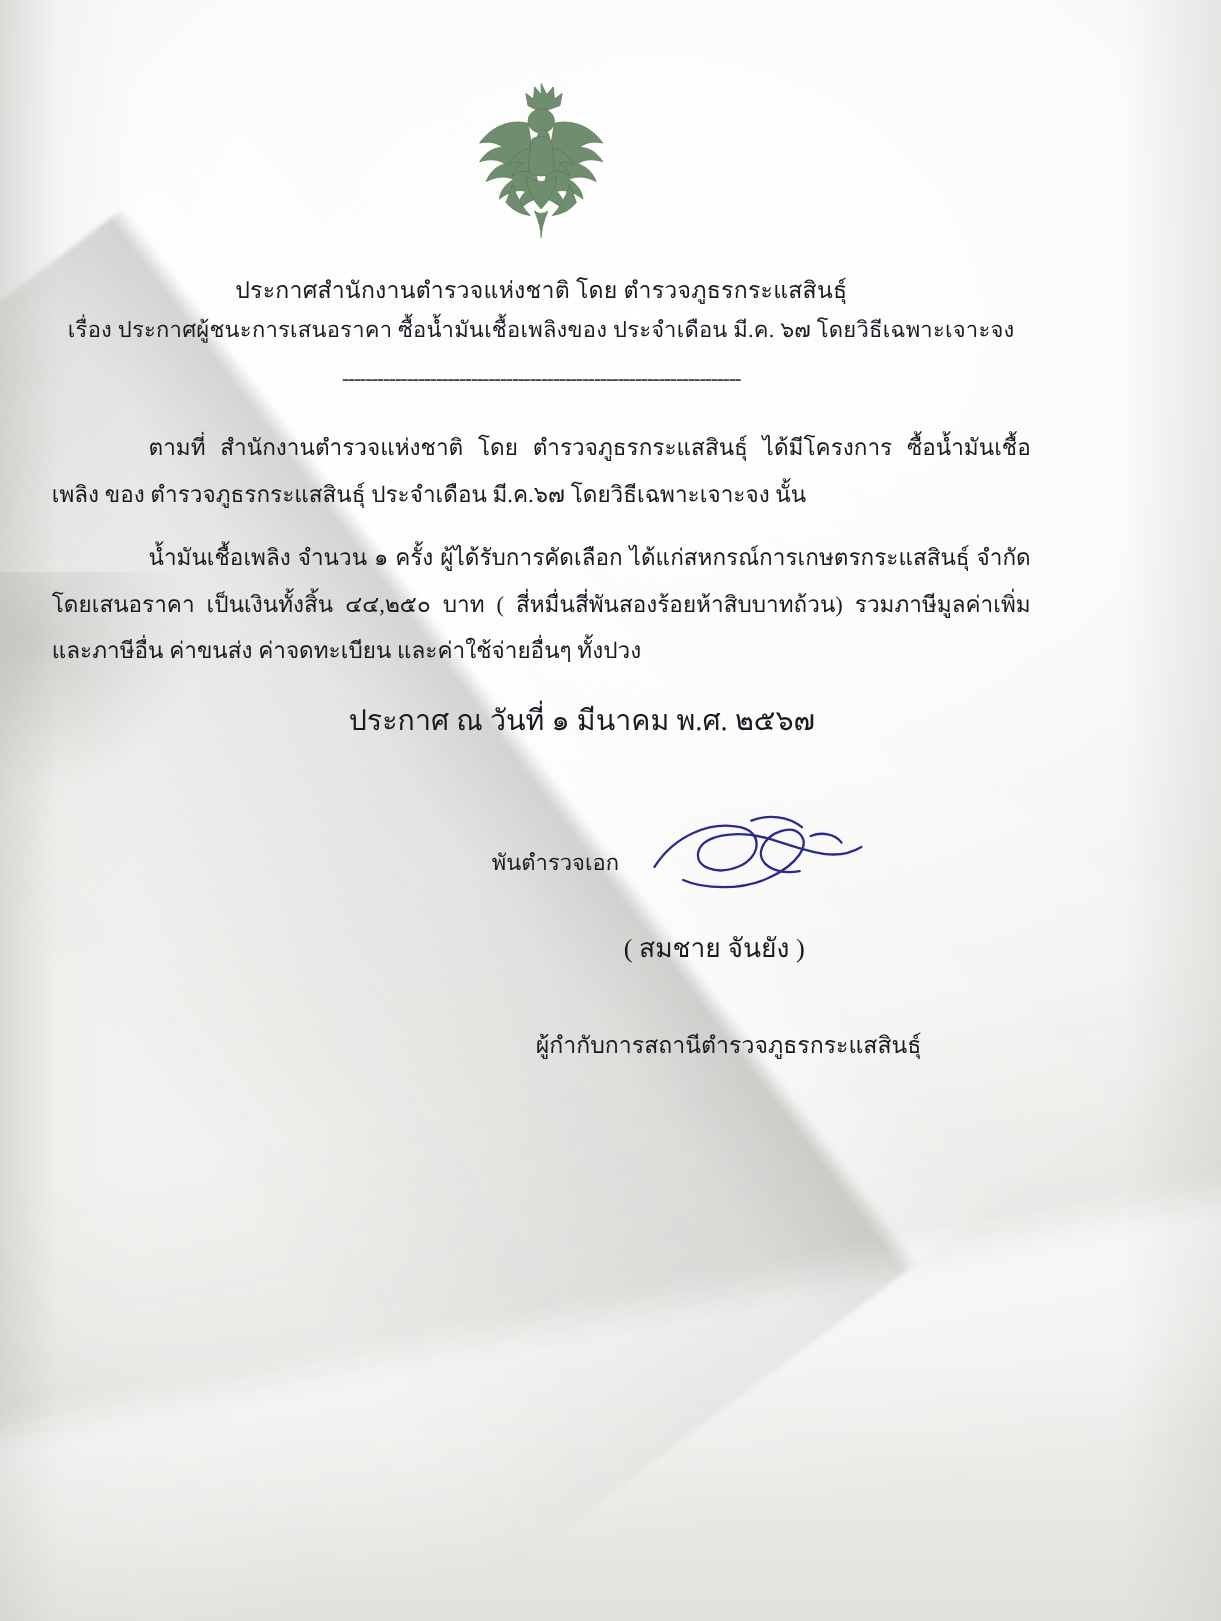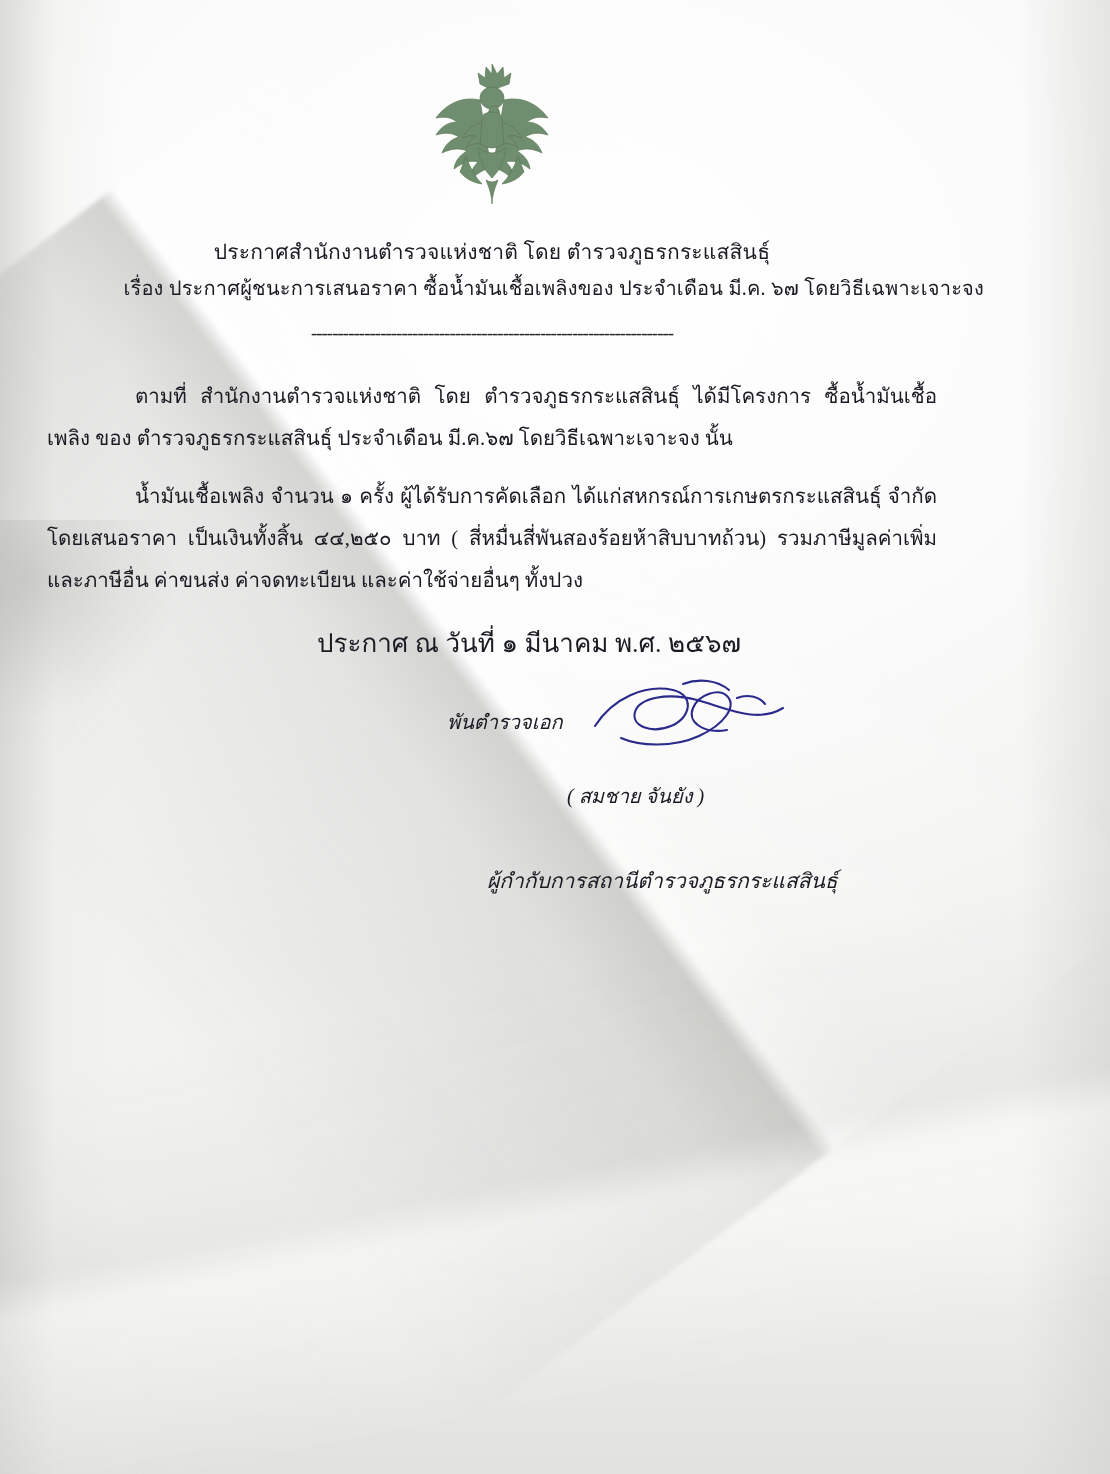--- a/index.html
+++ b/index.html
@@ -82,21 +82,21 @@
   .corner-curl {
     position: absolute;
     left: -40px; top: 520px;
     width: 220px; height: 200px;
     background: radial-gradient(ellipse at 30% 30%, rgba(160,160,155,0.35) 0%, rgba(255,255,255,0) 70%);
     pointer-events: none;
   }
 
   .content {
     position: absolute;
-    left: 0; top: 0;
+    left: 0; top: 12px;
     width: 984px;
   }
 
   
   .emblem-wrap {
     width: 100%;
     display: flex;
     justify-content: center;
     margin-top: 56px;
   }
@@ -111,21 +111,20 @@
     text-align: center;
     line-height: 1.75;
   }
   .title-line-1 {
     font-size: 21px;
     letter-spacing: 0.2px;
   }
   .title-line-2 {
     font-size: 20px;
     letter-spacing: 0.2px;
-    text-align: right;
   }
   .rule {
     margin: 10px auto 0 auto;
     width: 660px;
     text-align: center;
     font-size: 19px;
     letter-spacing: -1px;
     color: #23232c;
     overflow: hidden;
     white-space: nowrap;
@@ -148,44 +147,43 @@
     text-align: justify;
   }
 
   .date-line {
     margin: 14px 0 0 0;
     padding-left: 270px;
     font-size: 26px;
   }
 
   .sign-block {
-    margin-top: 36px;
+    margin-top: 86px;
     width: 890px;
     margin-left: auto;
     margin-right: auto;
-    font-style: italic;
   }
   .rank-row {
     position: relative;
     padding-left: 400px;
     font-size: 20px;
     height: 56px;
   }
   .signature {
     position: absolute;
     left: 540px;
     top: -38px;
     width: 210px;
     height: 90px;
     pointer-events: none;
   }
   .name-row {
     margin-top: 18px;
     padding-left: 520px;
-    font-size: 20px;
+    font-size: 24px;
   }
   .position-row {
     margin-top: 52px;
     padding-left: 440px;
     font-size: 21px;
   }
 </style>
 </head>
 <body>
 

